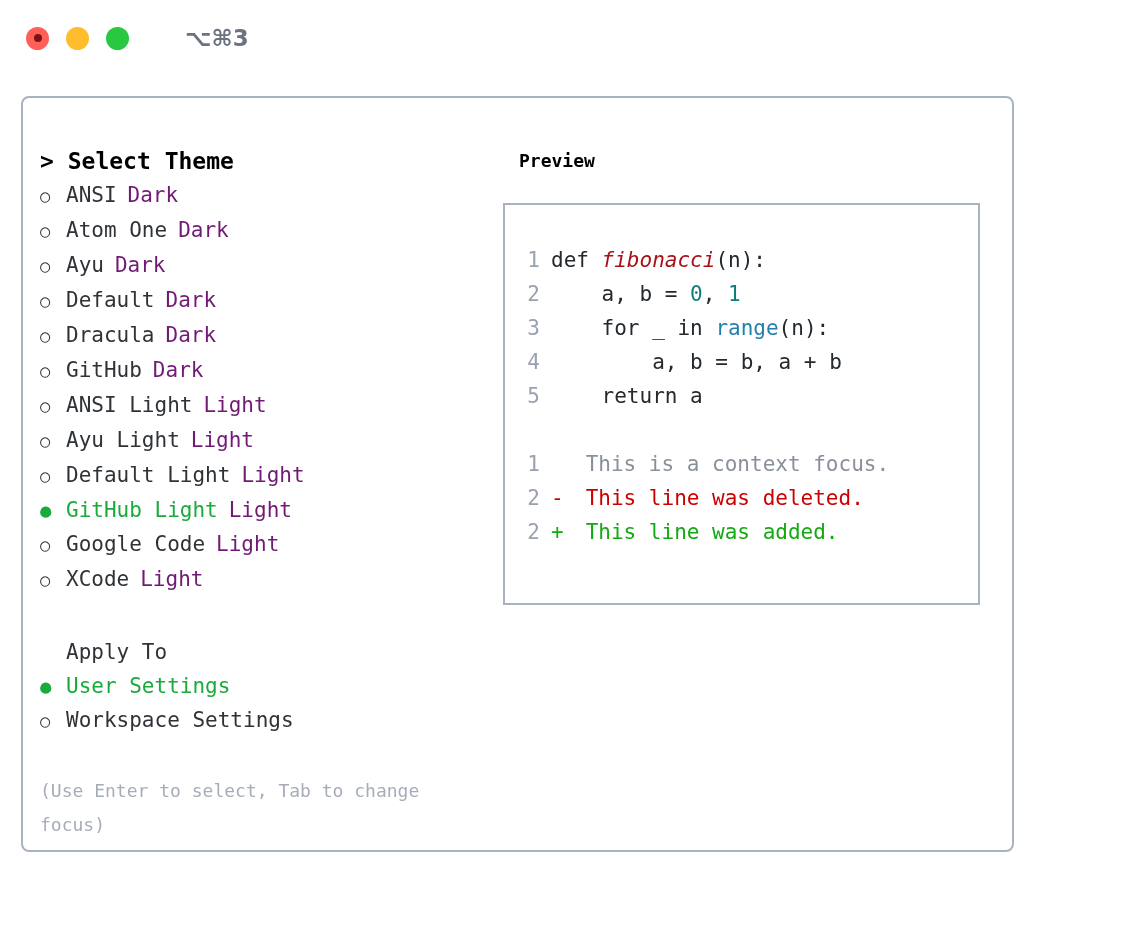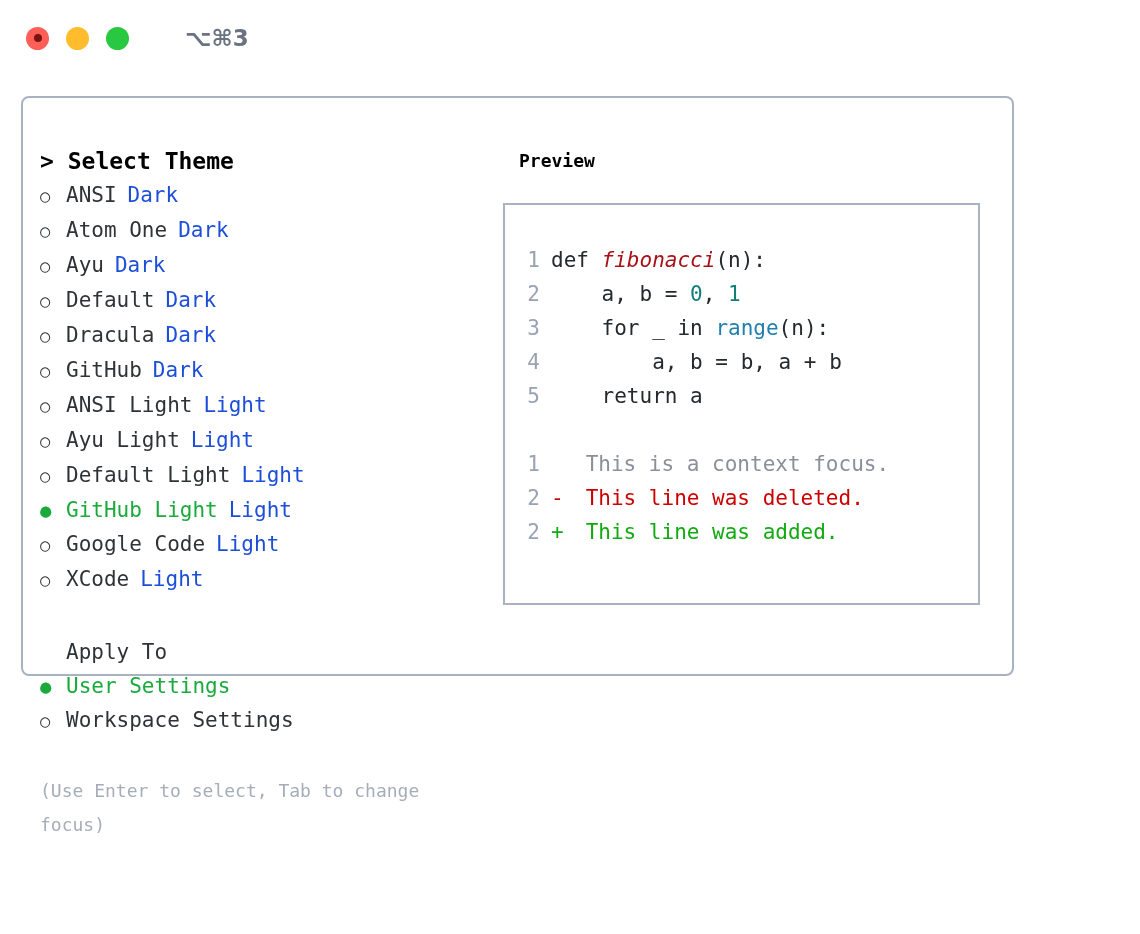--- a/index.html
+++ b/index.html
@@ -66,21 +66,21 @@
     letter-spacing: 0px;
     font-family: "DejaVu Sans", sans-serif;
   }
 
   
   .panel {
     position: absolute;
     left: 21px;
     top: 96px;
     width: 993px;
-    height: 580px;
+    height: 756px;
     box-sizing: border-box;
     border: 2px solid #a8b2c1;
     border-radius: 8px;
     background: #ffffff;
   }
 
   .columns {
     display: flex;
     padding: 46px 0 0 0;
   }
@@ -118,21 +118,21 @@
     font-size: 17px;
     color: #2f3337;
   }
   .marker.sel {
     color: #1aaa3c;
     font-size: 19px;
   }
   .row.selected .label { color: #1aaa3c; }
   .label { color: #2f3337; }
   .badge {
-    color: #1d4ed8;
+    color: #701a75;
     margin-left: 11px;
     text-align: center;
   }
 
   .group-title {
     font-size: 21px;
     line-height: 34px;
     color: #2f3337;
     padding-left: 26px;
     white-space: pre;

